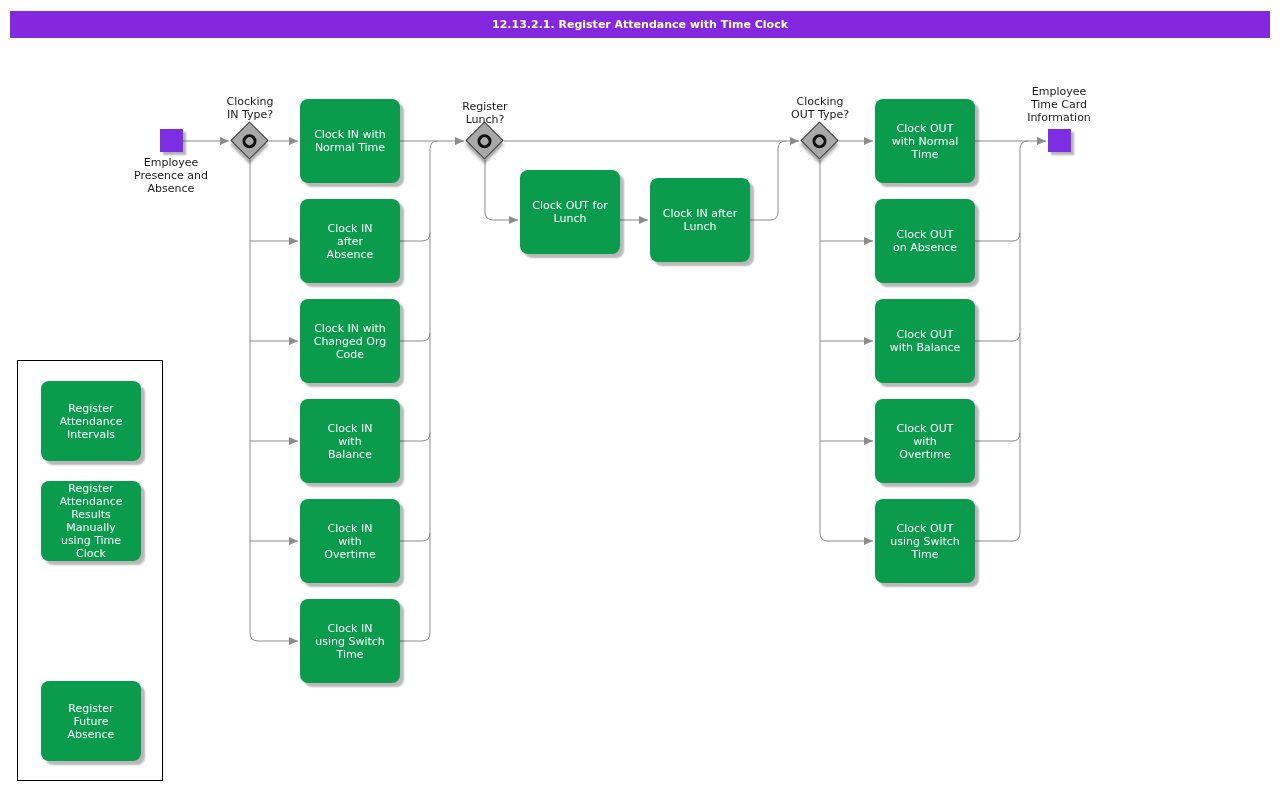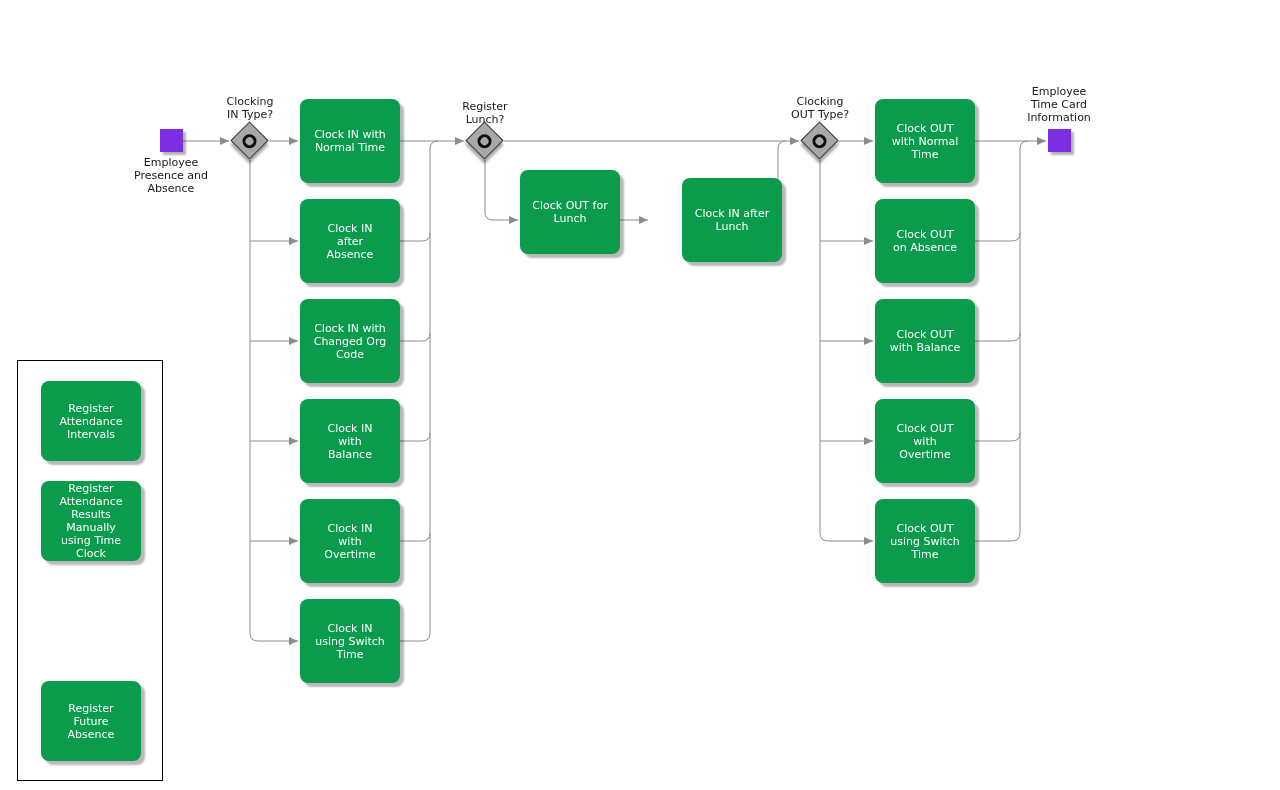--- a/index.html
+++ b/index.html
@@ -85,20 +85,21 @@
     position: absolute;
     left: 0; top: 0;
     pointer-events: none;
   }
 </style>
 </head>
 <body>
 
 <div id="canvas">
 
+  <div class="titlebar">12.13.2.1. Register Attendance with Time Clock</div>
 
   <svg id="connectors" width="1280" height="790">
     <defs>
       <marker id="arrow" markerUnits="userSpaceOnUse" markerWidth="10" markerHeight="8" refX="9" refY="4" orient="auto">
         <path d="M0 0 L9 4 L0 8 Z" fill="#8C8C8C"></path>
       </marker>
     </defs>
     <g fill="none" stroke="#8C8C8C" stroke-width="1">
 
       <path d="M183 141 H229" marker-end="url(#arrow)"></path>
@@ -174,21 +175,21 @@
 Balance</div>
   <div class="task" style="left:300px; top:499px;">Clock IN
 with
 Overtime</div>
   <div class="task" style="left:300px; top:599px;">Clock IN
 using Switch
 Time</div>
 
   <div class="task" style="left:520px; top:170px;">Clock OUT for
 Lunch</div>
-  <div class="task" style="left:650px; top:178px;margin-left:32px;">Clock IN after
+  <div class="task" style="left:650px; top:178px;">Clock IN after
 Lunch</div>
 
   <div class="task" style="left:875px; top:99px;">Clock OUT
 with Normal
 Time</div>
   <div class="task" style="left:875px; top:199px;">Clock OUT
 on Absence</div>
   <div class="task" style="left:875px; top:299px;">Clock OUT
 with Balance</div>
   <div class="task" style="left:875px; top:399px;">Clock OUT

